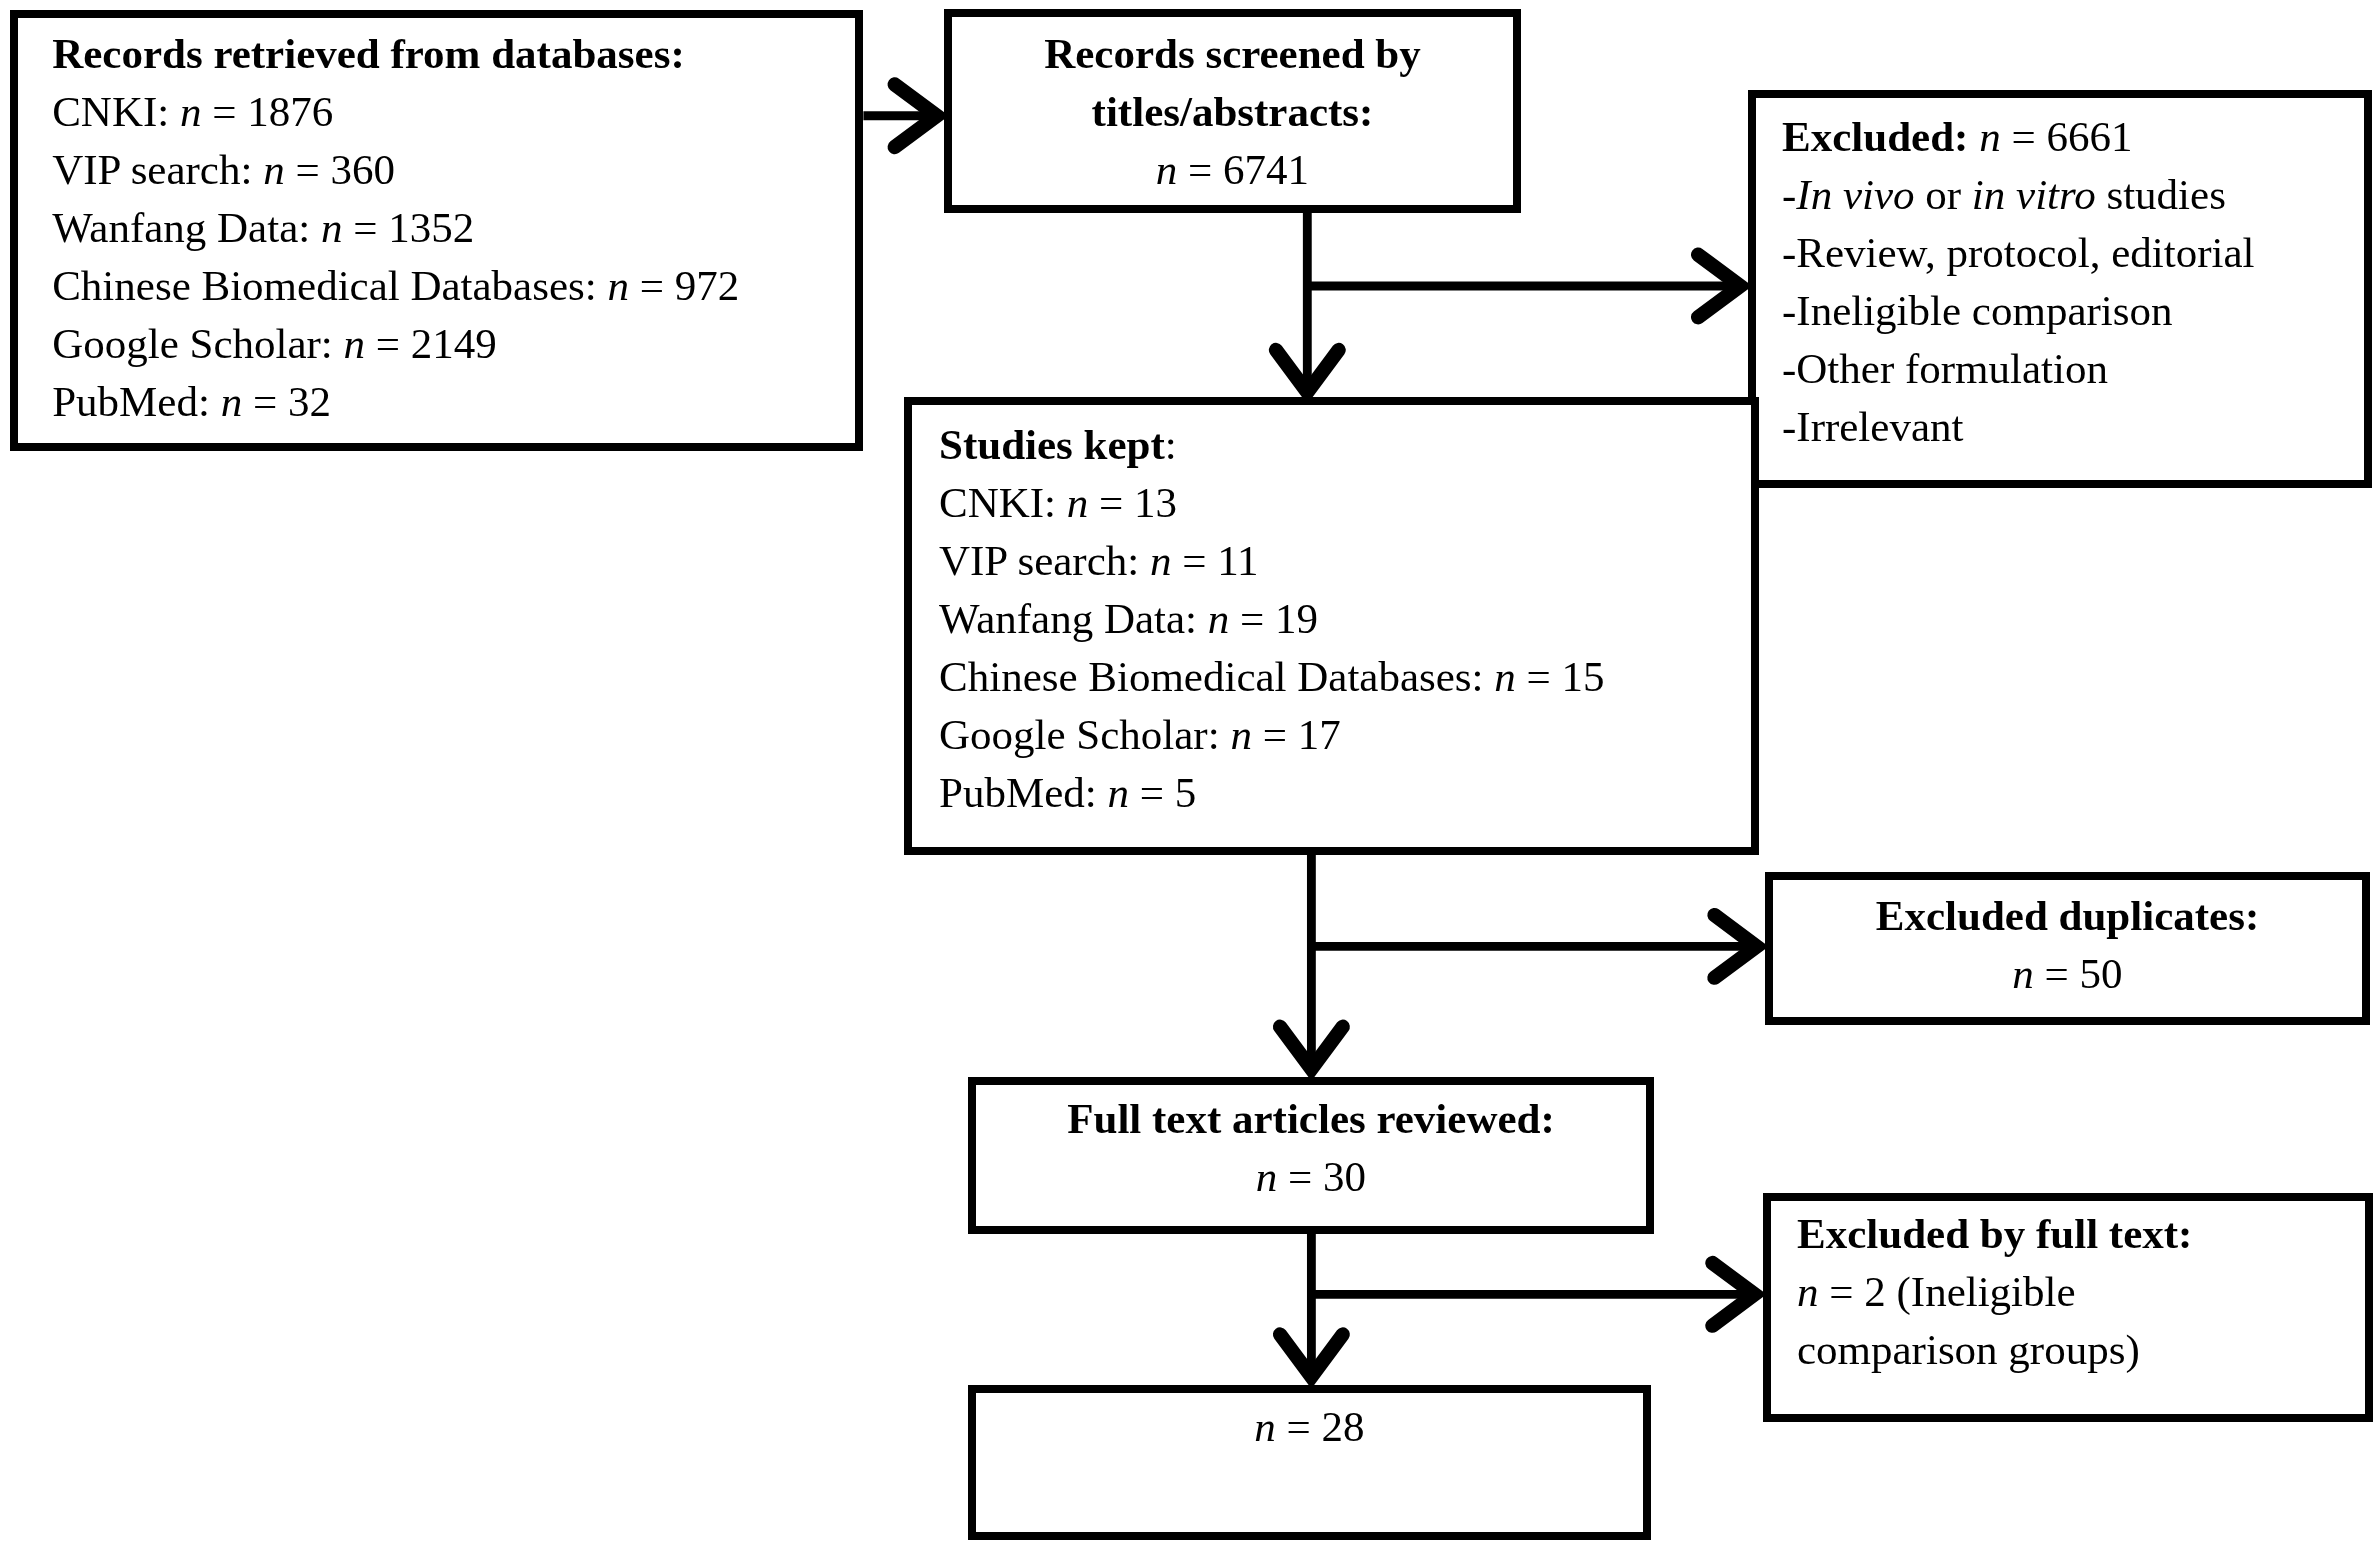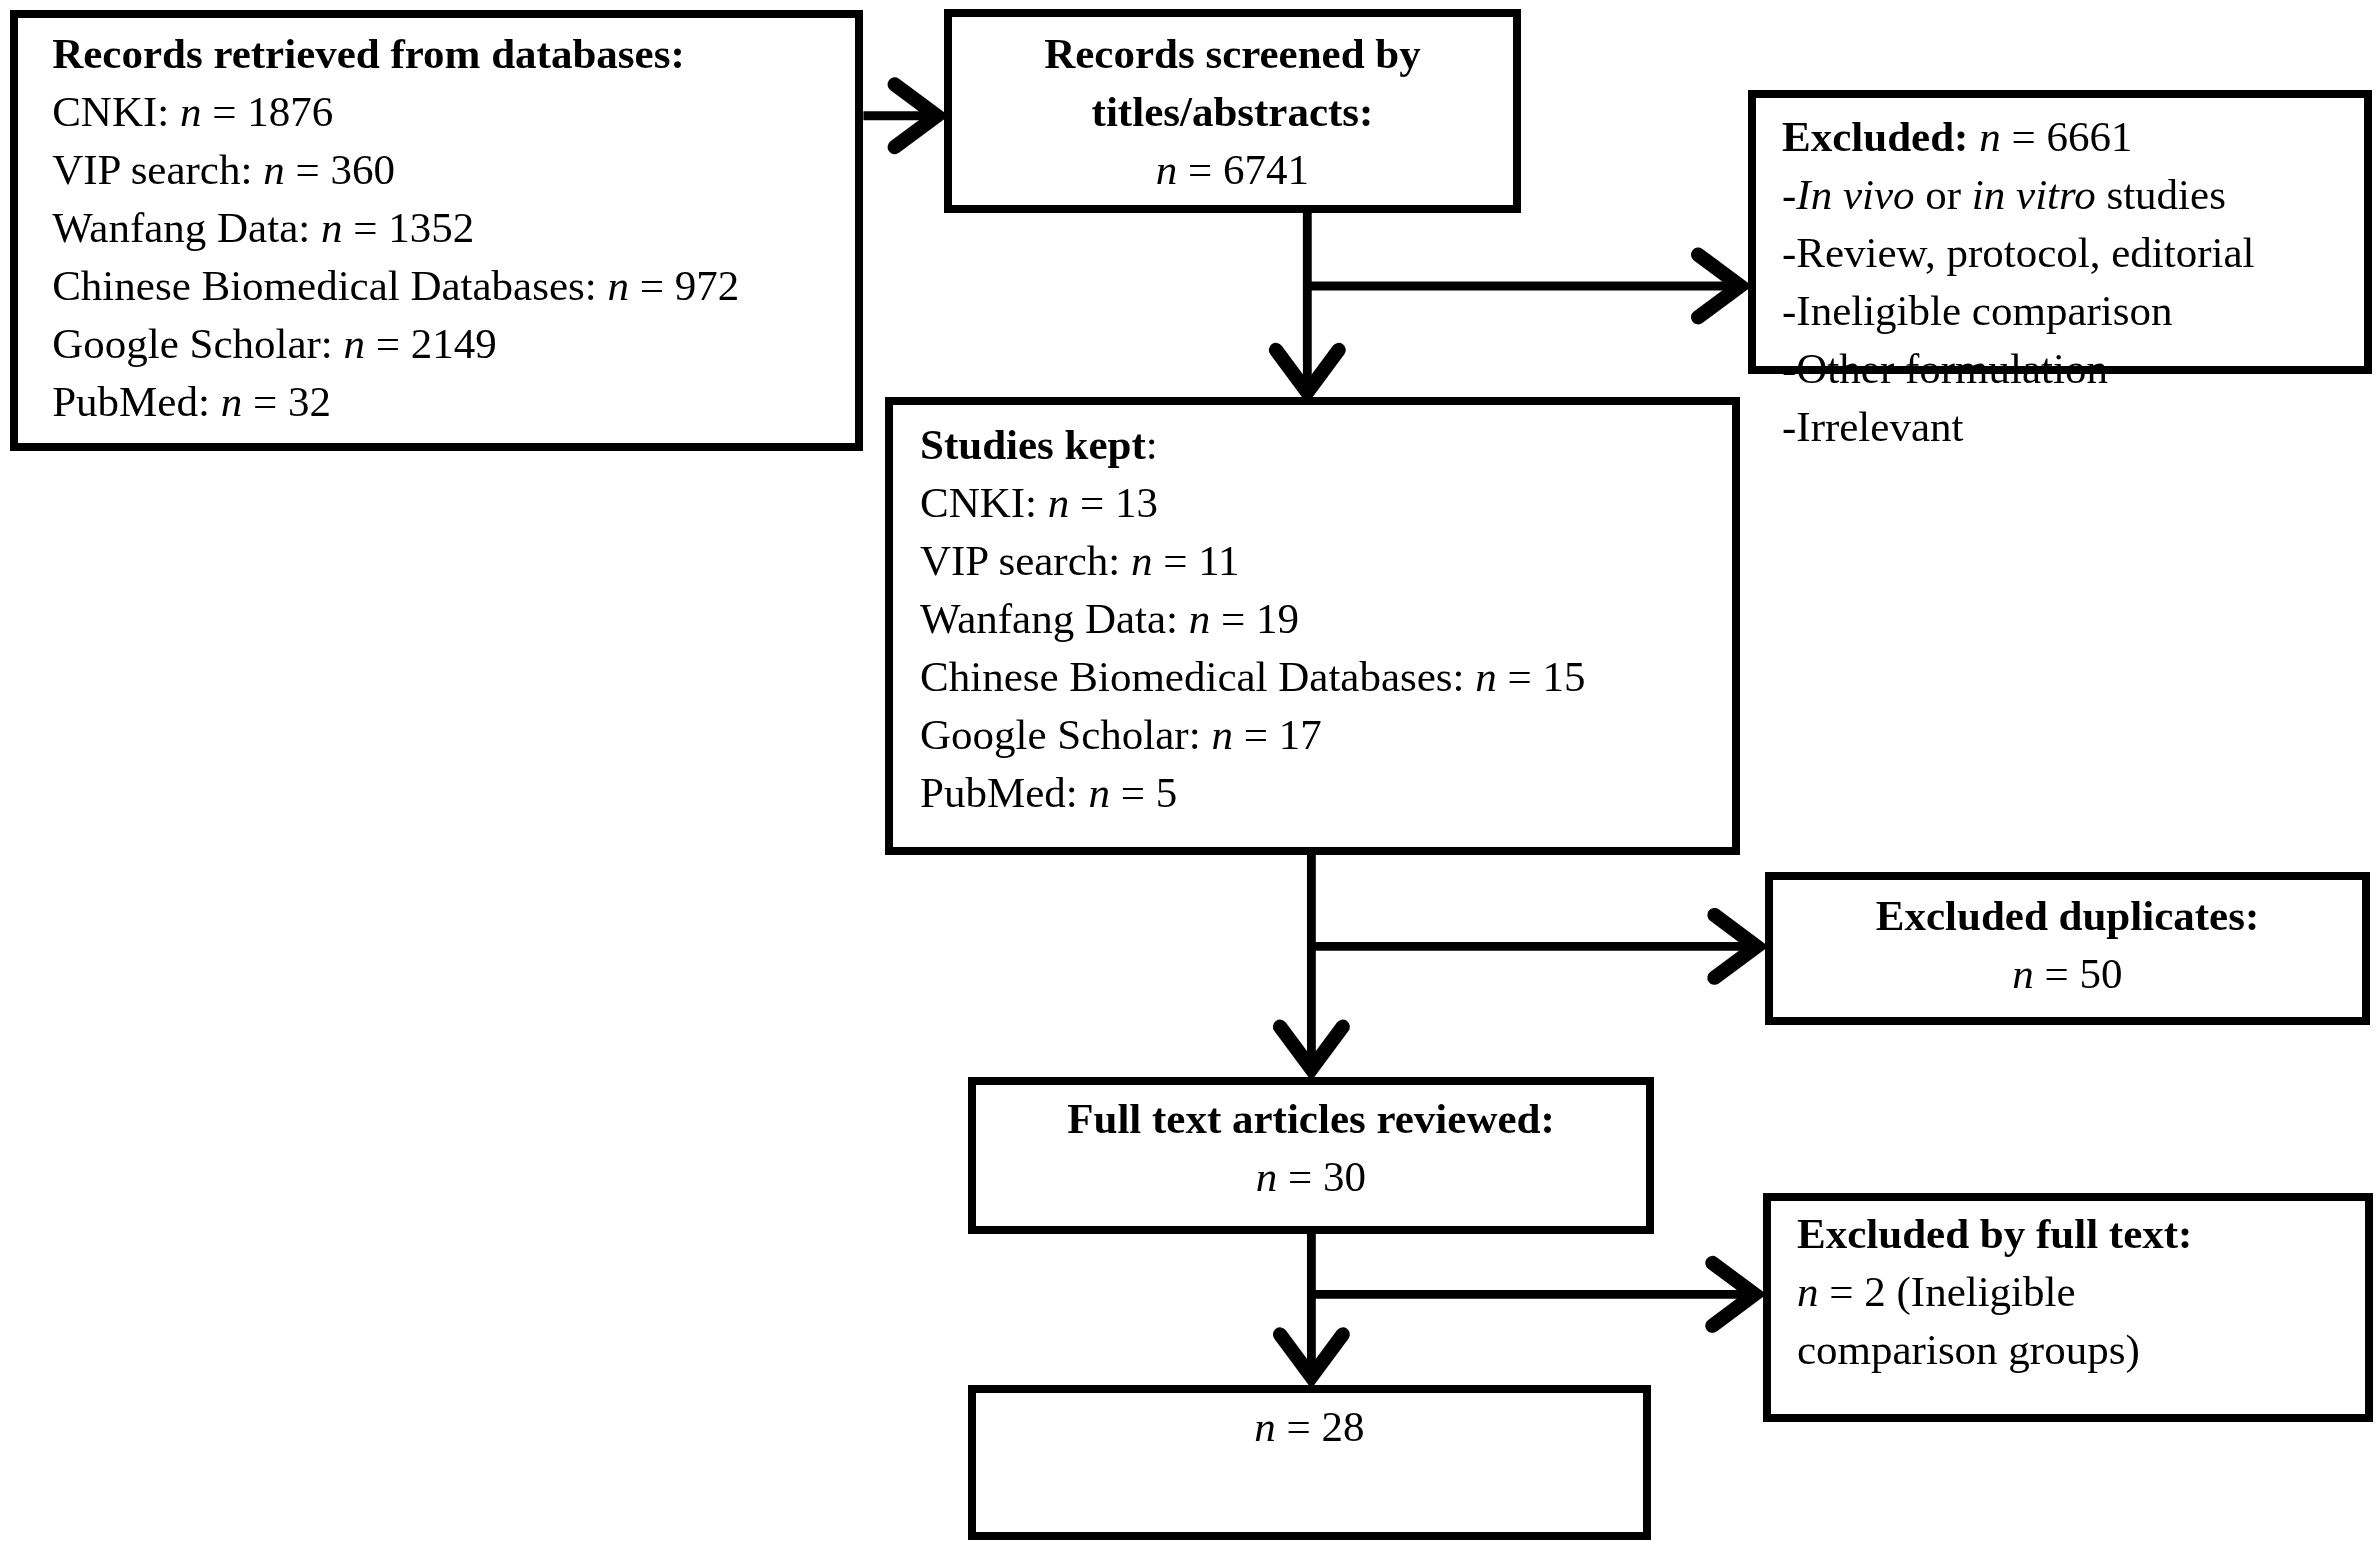--- a/index.html
+++ b/index.html
@@ -43,22 +43,22 @@
     line-height: 58px;
     white-space: nowrap;
   }
   .box .line { line-height: 58px; }
   .b { font-weight: bold; }
   .i { font-style: italic; }
   .center { text-align: center; }
 
   .box-records-retrieved { left: 10.2px;   top: 10.2px;   width: 853px; height: 441px; padding: 6.8px 6.8px 0 34px; }
   .box-records-screened  { left: 944px; top: 8.9px;   width: 577px; height: 204px; padding: 8.2px 6.8px 0 6.8px; }
-  .box-excluded-screen   { left: 1748px; top: 90px;  width: 624px;  height: 284px; padding: 9.5px 6.8px 0 26px; }
-  .box-studies-kept      { left: 885px; top: 397px;  width: 855px; height: 458px; padding: 11px 18px 0 27px; }
+  .box-excluded-screen   { left: 1748px; top: 90px;  width: 624px;  height: 398px; padding: 9.5px 6.8px 0 26px; }
+  .box-studies-kept      { left: 904px; top: 397px;  width: 855px; height: 458px; padding: 11px 18px 0 27px; }
   .box-excluded-dup      { left: 1765px; top: 872px; width: 605px;  height: 153px; padding: 6.8px 6.8px 0 6.8px; }
   .box-fulltext          { left: 968px; top: 1077px; width: 686px; height: 157px; padding: 5.4px 6.8px 0 6.8px; }
   .box-excluded-fulltext { left: 1763px; top: 1193px; width: 610px;  height: 229px; padding: 4.1px 6.8px 0 26px; }
   .box-included          { left: 968px; top: 1385px; width: 683px; height: 155px; padding: 5.4px 6.8px 0 6.8px; }
 </style>
 </head>
 <body>
 
 <div class="canvas">
 

